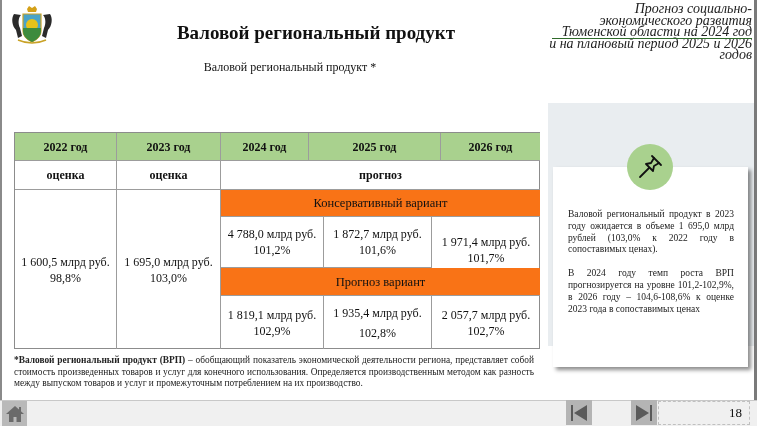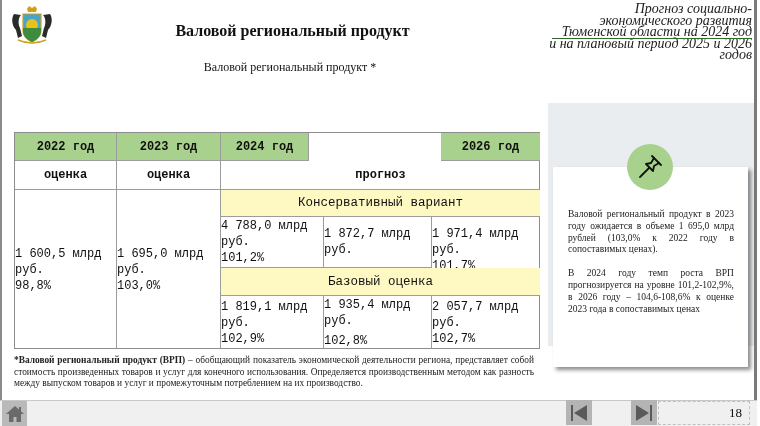--- a/index.html
+++ b/index.html
@@ -7,31 +7,31 @@
   body { position: relative; font-family: "Liberation Serif", "DejaVu Serif", serif; color: #111; }
 
   .frame-left { position: absolute; left: 0; top: 0; width: 2px; height: 400px; background: #8a8a8a; }
   .frame-right { position: absolute; left: 754px; top: 0; width: 3px; height: 400px; background: #7a7a7a; }
 
   .coat { position: absolute; left: 8px; top: 4px; width: 48px; height: 42px; }
 
   .header-info { position: absolute; left: 548px; top: 3px; width: 204px; text-align: right; font-size: 14px; line-height: 11.5px; color: #222; font-style: italic; }
   .header-rule { position: absolute; left: 552px; top: 38px; width: 200px; height: 1px; background: #2f6a2a; }
 
-  .page-title { position: absolute; left: 130px; top: 22px; width: 325px; text-align: center; font-weight: bold; font-size: 16px; }
+  .page-title { position: absolute; left: 130px; top: 22px; width: 325px; text-align: right; font-weight: bold; font-size: 19px; }
 
   .subtitle { position: absolute; left: 140px; top: 60px; width: 300px; text-align: center; font-size: 12px; line-height: 14px; }
   .subtitle .b { font-weight: normal; }
   .subtitle .i { font-style: italic; }
 
   .tbl { position: absolute; left: 14px; top: 132px; width: 526px; height: 217px; border: 1px solid #8c8c8c; }
-  .cell { position: absolute; display: flex; align-items: center; justify-content: center; text-align: left; border-right: 1px solid #9c9c9c; border-bottom: 1px solid #9c9c9c; font-size: 12px; line-height: 16px; font-family: Liberation Mono, monospace; }
+  .cell { position: absolute; display: flex; align-items: center; justify-content: center; text-align: center; border-right: 1px solid #9c9c9c; border-bottom: 1px solid #9c9c9c; font-size: 12px; line-height: 16px; }
   .hdr { background: #a9d18e; font-weight: bold; font-size: 12px; }
   .lbl { font-weight: bold; }
-  .var { background: #fef9c3; font-size: 12.5px; }
+  .var { background: #f97316; font-size: 12.5px; }
 
   .footnote { position: absolute; left: 14px; top: 355px; width: 520px; font-size: 9.4px; line-height: 11.5px; text-align: justify; color: #222; }
   .footnote b { font-weight: bold; }
 
   .side-bg { position: absolute; left: 548px; top: 103px; width: 206px; height: 243px; background: #e9edf0; }
   .card { position: absolute; left: 553px; top: 167px; width: 195px; height: 200px; background: #fff; box-shadow: 3px 3px 4px rgba(0,0,0,0.45); }
   .card-text { position: absolute; left: 568px; top: 209px; width: 166px; font-size: 9.5px; line-height: 11.8px; text-align: justify; color: #222; }
   .card-text p + p { margin-top: 12px; }
   .pin { position: absolute; left: 627px; top: 144px; width: 46px; height: 46px; border-radius: 50%; background: #a9d18e; display: flex; align-items: center; justify-content: center; }
 
@@ -69,20 +69,21 @@
 
 <div class="subtitle">
   <div class="b">Валовой региональный продукт *</div>
 </div>
 
 <div class="tbl">
 
   <div class="cell hdr" style="left:0;top:0;width:102px;height:28px;">2022 год</div>
   <div class="cell hdr" style="left:102px;top:0;width:104px;height:28px;">2023 год</div>
   <div class="cell hdr" style="left:206px;top:0;width:88px;height:28px;">2024 год</div>
+  <div class="cell hdr" style="left:294px;top:0;width:132px;height:28px;">2025 год</div>
   <div class="cell hdr" style="left:426px;top:0;width:99px;height:28px;border-right:none;">2026 год</div>
 
   <div class="cell lbl" style="left:0;top:28px;width:102px;height:29px;">оценка</div>
   <div class="cell lbl" style="left:102px;top:28px;width:104px;height:29px;">оценка</div>
   <div class="cell lbl" style="left:206px;top:28px;width:319px;height:29px;border-right:none;">прогноз</div>
 
   <div class="cell" style="left:0;top:57px;width:102px;height:159px;border-bottom:none;">
     <div>
       <div>1 600,5 млрд руб.</div>
       <div>98,8%</div>
@@ -98,30 +99,31 @@
   <div class="cell var" style="left:206px;top:57px;width:319px;height:27px;border-right:none;">Консервативный вариант</div>
   <div class="cell" style="left:206px;top:84px;width:103px;height:51px;">
     <div>
         <div>4 788,0 млрд руб.</div>
         <div>101,2%</div>
       </div>
   </div>
   <div class="cell" style="left:309px;top:84px;width:108px;height:51px;">
     <div>
         <div>1 872,7 млрд руб.</div>
+        <div>101,6%</div>
       </div>
   </div>
   <div class="cell" style="left:417px;top:84px;width:108px;height:67px;border-right:none;">
     <div>
         <div>1 971,4 млрд руб.</div>
         <div>101,7%</div>
       </div>
   </div>
 
-  <div class="cell var" style="left:206px;top:135px;width:319px;height:28px;border-right:none;">Базовый оценка</div>
+  <div class="cell var" style="left:206px;top:135px;width:319px;height:28px;border-right:none;">Прогноз вариант</div>
   <div class="cell" style="left:206px;top:163px;width:103px;height:53px;border-bottom:none;">
     <div>
         <div>1 819,1 млрд руб.</div>
         <div>102,9%</div>
       </div>
   </div>
   <div class="cell" style="left:309px;top:163px;width:108px;height:53px;border-bottom:none;">
     <div>
         <div>1 935,4 млрд руб.</div>
         <div style="margin-top:4px;">102,8%</div>

